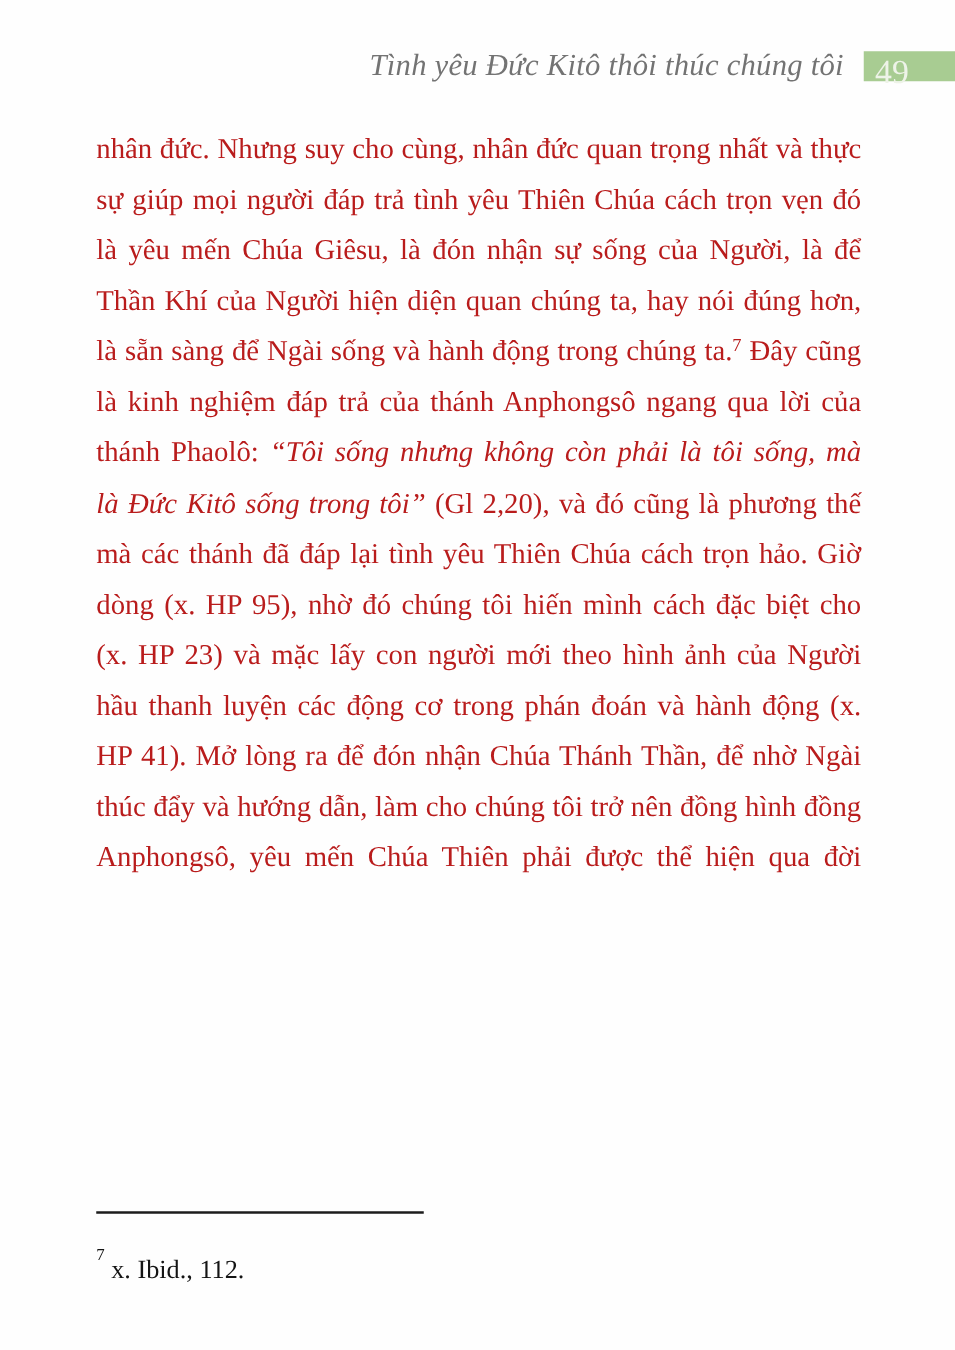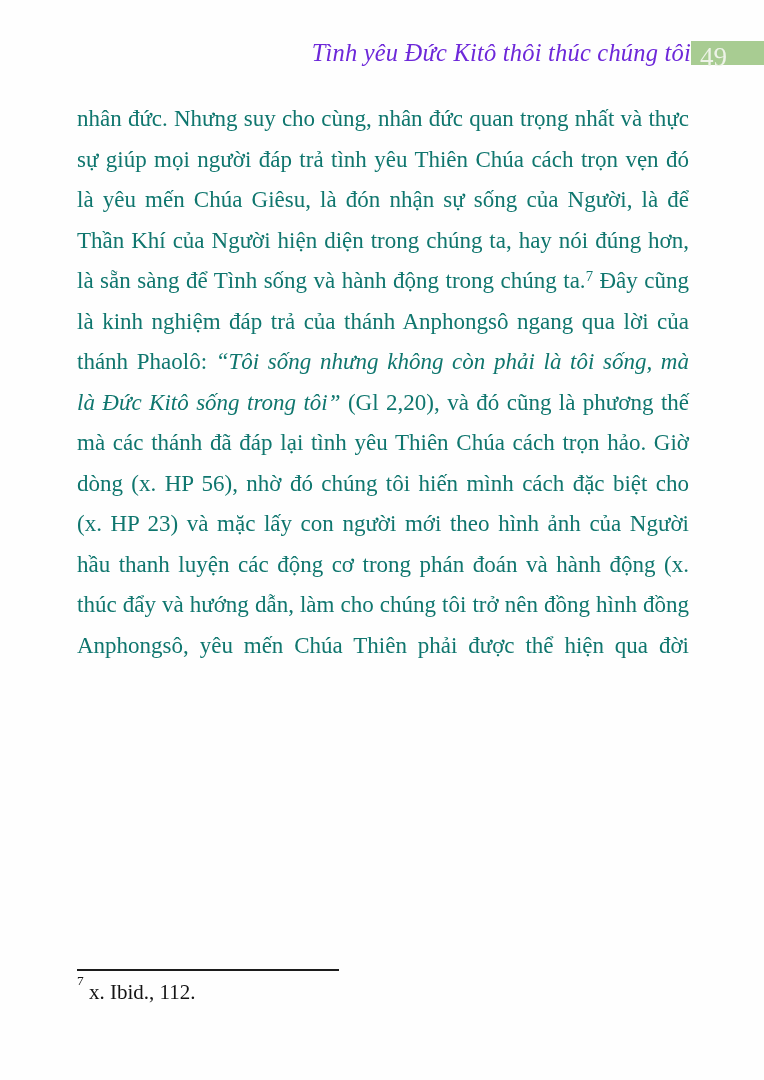--- a/index.html
+++ b/index.html
@@ -24,41 +24,42 @@
     right: 0;
     height: 34px;
     display: flex;
     justify-content: flex-end;
     align-items: center;
   }
   .running-title {
     font-style: italic;
     font-size: 24.5px;
     letter-spacing: 0.2px;
-    color: #6d28d9;
+    color: #737373;
+    margin-right: 16px;
     white-space: nowrap;
   }
   .page-number-badge {
     width: 73px;
     height: 24px;
     box-sizing: border-box;
     padding-left: 9px;
     line-height: 33px;
     font-size: 27px;
     color: #eef3e8;
   }
   
   .body-text {
     position: absolute;
     top: 99px;
     left: 77px;
     width: 612px;
     font-size: 23px;
     line-height: 40.5px;
-    color: #0f766e;
+    color: #b91c1c;
   }
   .line {
     height: 40.5px;
     text-align: justify;
     text-align-last: justify;
     white-space: normal;
   }
   .line span.n { font-style: normal; }
   .line span.i { font-style: italic; }
   .line span.sup,
@@ -72,50 +73,51 @@
   .footnote-rule {
     position: absolute;
     top: 969px;
     left: 77px;
     width: 262px;
     height: 2px;
     background: #1c1c1c;
   }
   .footnote {
     position: absolute;
-    top: 979px;
+    top: 1002px;
     left: 77px;
     font-size: 21px;
     line-height: 26px;
     color: #141414;
   }
 </style>
 </head>
 <body>
 
 <div class="page">
 
   <div class="header">
     <span class="running-title">Tình yêu Đức Kitô thôi thúc chúng tôi</span>
     <span class="page-number-badge" style="background: rgb(168, 204, 146); color: rgb(238, 243, 232);">49</span>
   </div>
 
   <div class="body-text">
       <div class="line"><span class="n">nhân đức. Nhưng suy cho cùng, nhân đức quan trọng nhất và thực</span></div>
       <div class="line"><span class="n">sự giúp mọi người đáp trả tình yêu Thiên Chúa cách trọn vẹn đó</span></div>
       <div class="line"><span class="n">là yêu mến Chúa Giêsu, là đón nhận sự sống của Người, là để</span></div>
-      <div class="line"><span class="n">Thần Khí của Người hiện diện trong chúng ta, hay nói đúng hơn,</span></div>
-      <div class="line"><span class="n">là sẵn sàng để Tình sống và hành động trong chúng ta.</span><span class="sup">7</span><span class="n"> Đây cũng</span></div>
+      <div class="line"><span class="n">Thần Khí của Người hiện diện quan chúng ta, hay nói đúng hơn,</span></div>
+      <div class="line"><span class="n">là sẵn sàng để Ngài sống và hành động trong chúng ta.</span><span class="sup">7</span><span class="n"> Đây cũng</span></div>
       <div class="line"><span class="n">là kinh nghiệm đáp trả của thánh Anphongsô ngang qua lời của</span></div>
       <div class="line"><span class="n">thánh Phaolô: </span><span class="i">“Tôi sống nhưng không còn phải là tôi sống, mà</span></div>
       <div class="line"><span class="i">là Đức Kitô sống trong tôi”</span><span class="n"> (Gl 2,20), và đó cũng là phương thế</span></div>
       <div class="line"><span class="n">mà các thánh đã đáp lại tình yêu Thiên Chúa cách trọn hảo. Giờ</span></div>
-      <div class="line"><span class="n">dòng (x. HP 56), nhờ đó chúng tôi hiến mình cách đặc biệt cho</span></div>
+      <div class="line"><span class="n">dòng (x. HP 95), nhờ đó chúng tôi hiến mình cách đặc biệt cho</span></div>
       <div class="line"><span class="n">(x. HP 23) và mặc lấy con người mới theo hình ảnh của Người</span></div>
       <div class="line"><span class="n">hầu thanh luyện các động cơ trong phán đoán và hành động (x.</span></div>
+      <div class="line"><span class="n">HP 41). Mở lòng ra để đón nhận Chúa Thánh Thần, để nhờ Ngài</span></div>
       <div class="line"><span class="n">thúc đẩy và hướng dẫn, làm cho chúng tôi trở nên đồng hình đồng</span></div>
       <div class="line"><span class="n">Anphongsô, yêu mến Chúa Thiên phải được thể hiện qua đời</span></div>
     </div>
 
   <div class="footnote-rule"></div>
 
   <div class="footnote">
     <sup>7</sup><span> x. Ibid., 112.</span>
   </div>
 

